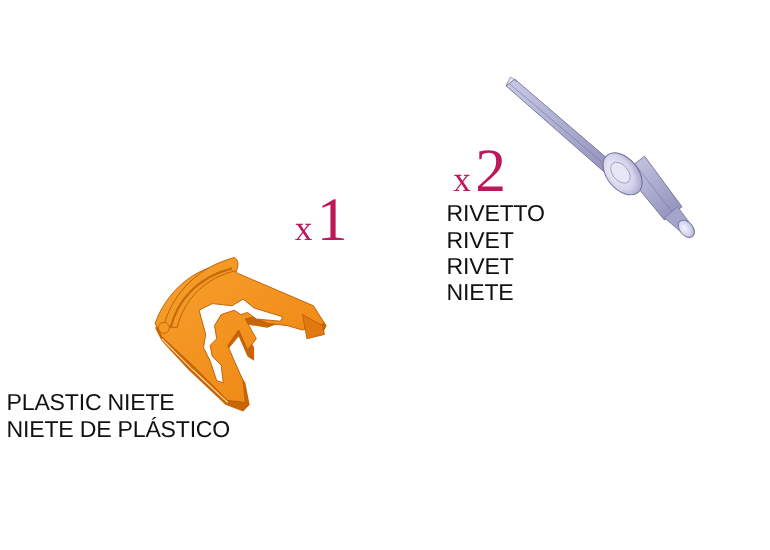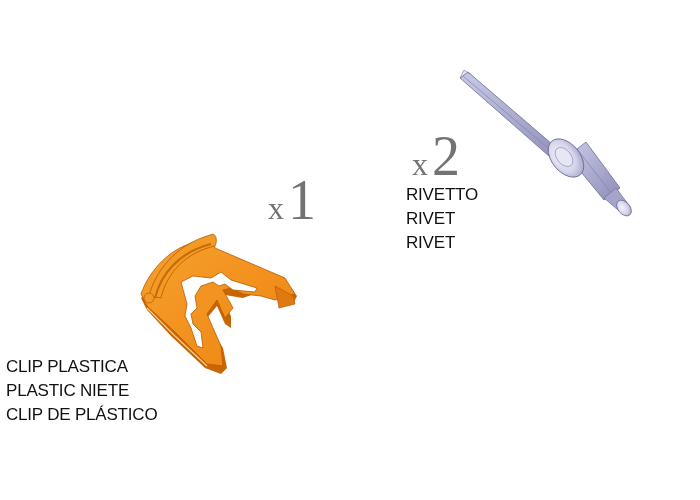--- a/index.html
+++ b/index.html
@@ -4,50 +4,51 @@
   <style>
     html, body { margin: 0; padding: 0; }
     body {
       width: 700px; height: 500px; background: #ffffff;
       position: relative; overflow: hidden;
       font-family: "Liberation Sans", sans-serif;
     }
     .qty {
       position: absolute;
       font-family: "Liberation Serif", "DejaVu Serif", serif;
-      color: #737373;
+      color: #be185d;
       line-height: 1;
       white-space: nowrap;
     }
     .qty .x { font-size: 32px; }
     .qty .n { font-size: 56px; }
     .labels {
       position: absolute;
       font-family: "Liberation Sans", sans-serif;
-      font-size: 17px;
+      font-size: 21px;
       color: #111;
       line-height: 24px;
       letter-spacing: -0.2px;
       font-weight: 300;
     }
     .labels div { white-space: nowrap; }
     .part { position: absolute; }
   </style>
 </head>
 <body>
 
 <div class="qty" style="left:412px; top:128px;">
   <span class="x">x</span>
   <span class="n">2</span>
 </div>
 
 <div class="labels" style="left:406px; top:183px;">
   <div>RIVETTO</div>
   <div>RIVET</div>
   <div>RIVET</div>
+  <div>NIETE</div>
 </div>
 
 <svg class="part" style="left:450px; top:60px;" width="200" height="170" viewBox="0 0 200 170">
   <defs>
     <linearGradient id="shaft" x1="0" y1="0" x2="1" y2="1">
       <stop offset="0" stop-color="#c9c9e6"></stop>
       <stop offset="1" stop-color="#8e8eb8"></stop>
     </linearGradient>
     <radialGradient id="head" cx="0.4" cy="0.4" r="0.7">
       <stop offset="0" stop-color="#f4f4fb"></stop>
@@ -93,16 +94,15 @@
   <circle cx="14" cy="70" r="5" fill="#f39a25" stroke="#b85a00" stroke-width="0.7"></circle>
 
   <path d="M46,54 L58,48 L76,50 L86,44 L96,52 L122,60 L120,64 L98,62 L90,56 L84,58 L78,54 L66,58 L60,68 L62,80 L56,86 L58,96 L66,104 L68,120 L62,118 L56,100 L50,88 L52,76 Z" fill="#ffffff" stroke="#b85a00" stroke-width="0.8"></path>
 
   <path d="M12,80 L40,108 L72,138" fill="none" stroke="#ffd08a" stroke-width="1.2"></path>
 
   <path d="M140,58 L158,68 L160,76 L144,80 Z" fill="#e07a10" stroke="#b85a00" stroke-width="0.7"></path>
 </svg>
 
 <div class="labels" style="left:6px; top:355px;">
-  <div>CLIP PLASTICA</div>
   <div>PLASTIC NIETE</div>
-  <div>CLIP DE PLÁSTICO</div>
+  <div>NIETE DE PLÁSTICO</div>
 </div>
 
 </body></html>

